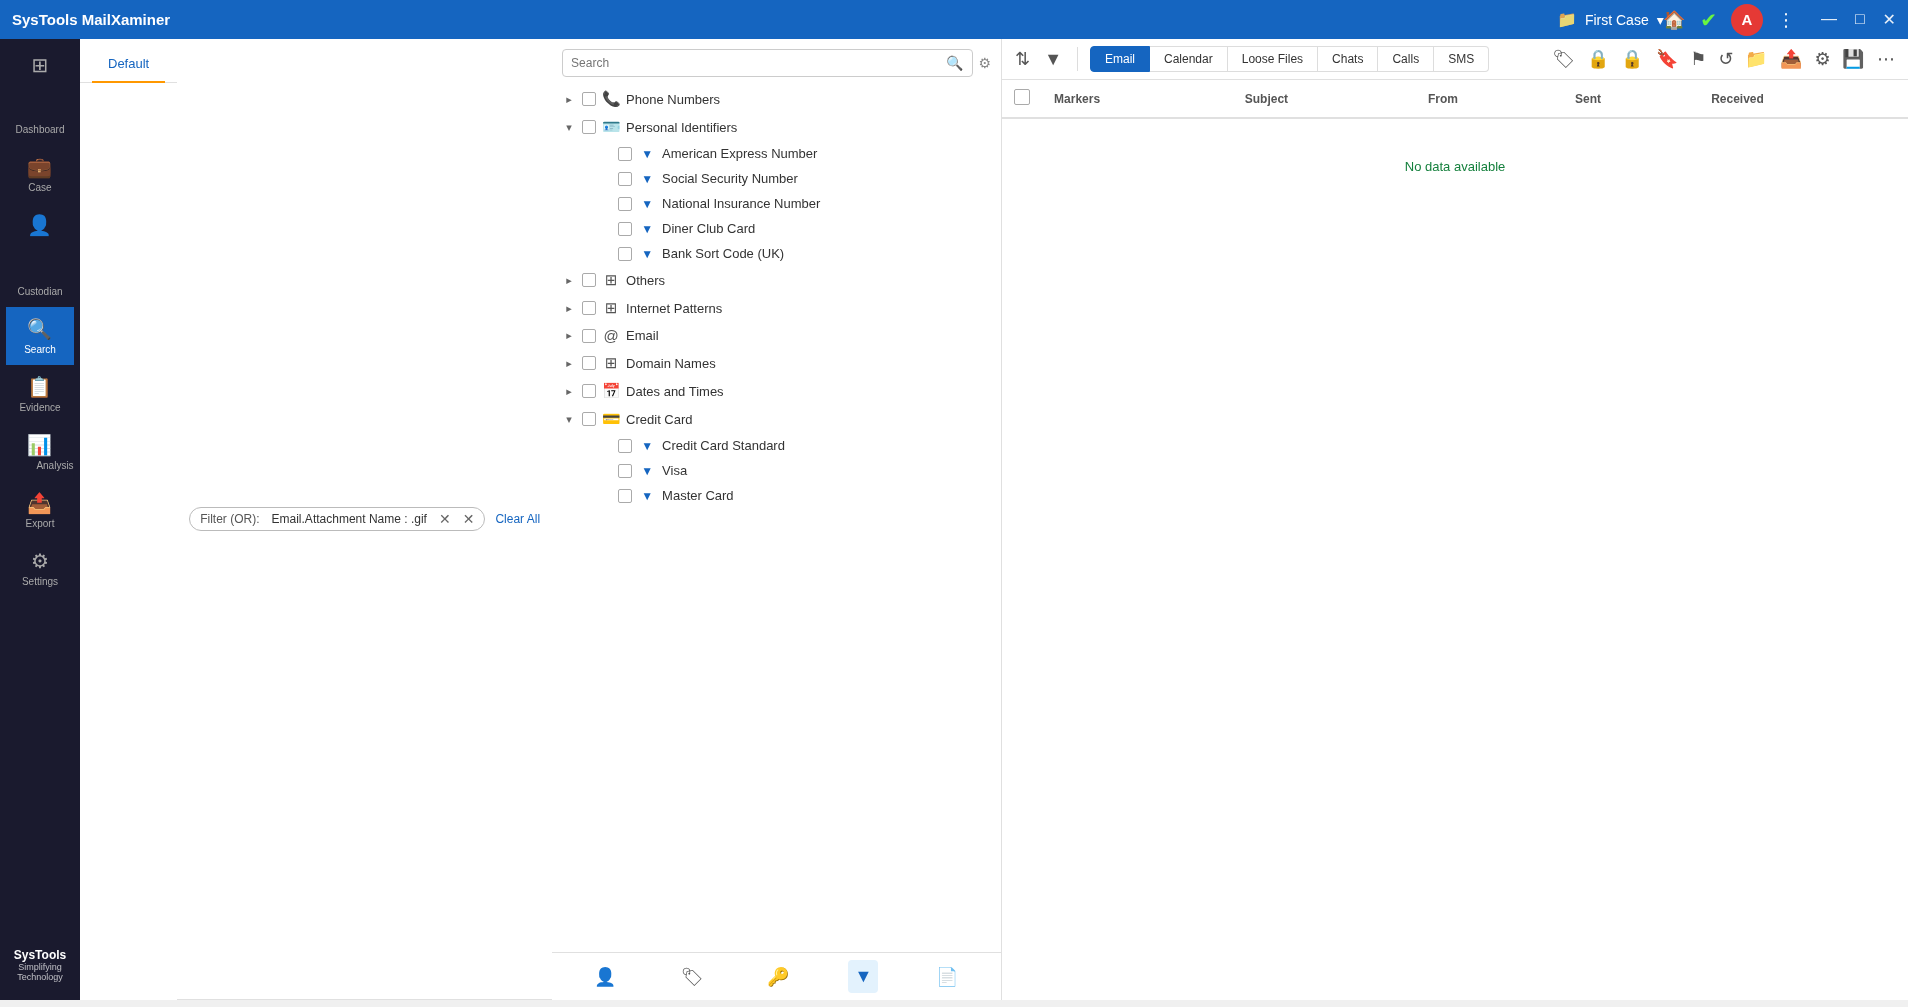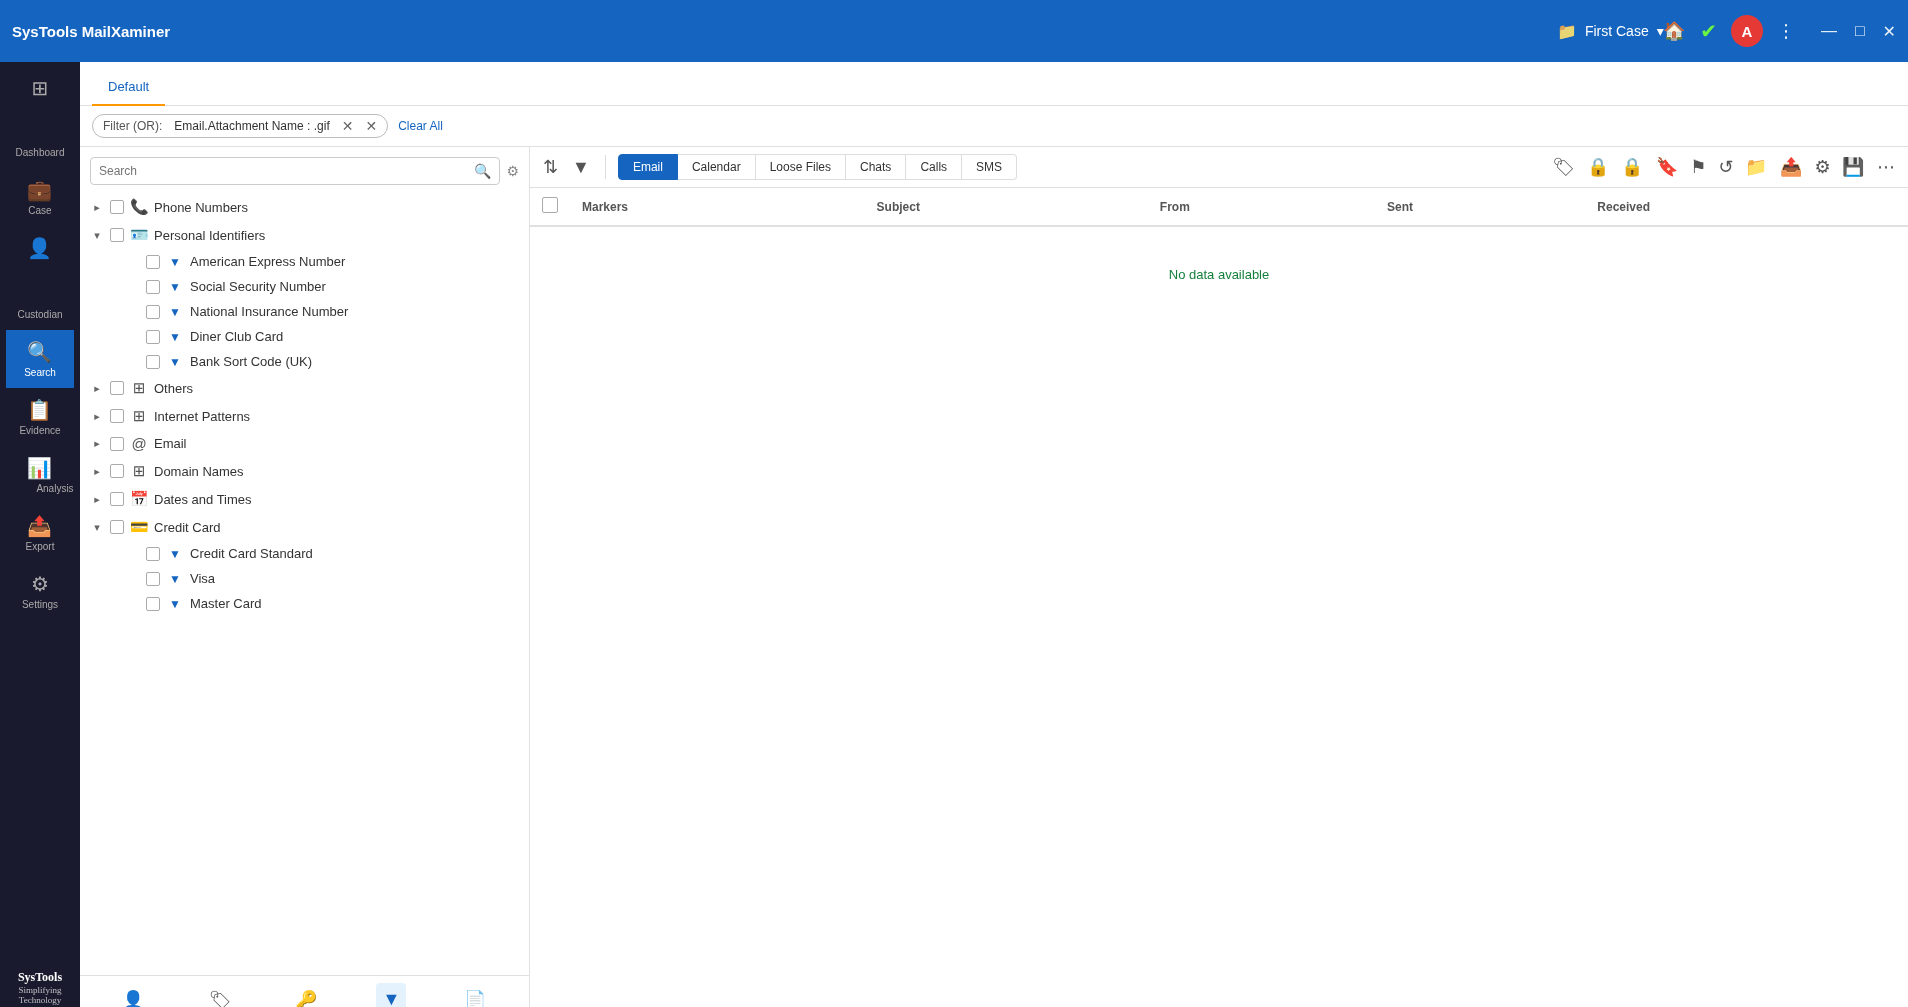--- a/index.html
+++ b/index.html
@@ -2,21 +2,21 @@
 <html><head>
   <meta charset="utf-8">
   <style>
     * { box-sizing: border-box; margin: 0; padding: 0; }
     body { font-family: 'Segoe UI', Arial, sans-serif; font-size: 13px; background: #f0f0f0; overflow: hidden; }
 
     
     .title-bar {
       background: #1565c0;
       color: white;
-      height: 62px;
+      height: 39px;
       display: flex;
       align-items: center;
       padding: 0 12px;
       user-select: none;
     }
     .title-bar-logo { font-size: 15px; font-weight: 600; flex: 1; }
     .title-bar-center { display: flex; align-items: center; gap: 8px; font-size: 14px; }
     .title-bar-center .case-icon { font-size: 16px; opacity: 0.9; }
     .title-bar-actions { display: flex; align-items: center; gap: 14px; margin-left: auto; }
     .title-bar-actions .home-icon, .title-bar-actions .status-icon { font-size: 18px; cursor: pointer; }
@@ -43,25 +43,25 @@
     .sidebar-item {
       display: flex; flex-direction: column; align-items: center;
       padding: 10px 0; width: 100%; cursor: pointer;
       color: #aaa; font-size: 11px; gap: 3px;
     }
     .sidebar-item.active { color: white; background: #1565c0; }
     .sidebar-item .si-icon { font-size: 20px; }
     .sidebar-bottom {
       margin-top: auto; padding: 10px 0; display: flex; flex-direction: column; align-items: center; gap: 6px; width: 100%;
     }
-    .sidebar-logo { color: white; font-size: 10px; text-align: center; padding: 8px; font-family: Liberation Serif, serif; }
+    .sidebar-logo { color: white; font-size: 10px; text-align: center; padding: 8px; }
     .sidebar-logo .logo-title { font-weight: 700; font-size: 12px; }
 
     
-    .main-content { flex: 1; display: flex; flex-direction: column; background: white; overflow: hidden; }
+    .main-content { flex: 1; display: flex; background: white; overflow: hidden; }
 
     
     .tab-bar {
       border-bottom: 1px solid #e0e0e0;
       padding: 0 12px;
       display: flex; align-items: flex-end; height: 44px;
     }
     .tab {
       padding: 10px 16px; cursor: pointer; color: #888; font-size: 13px;
       border-bottom: 2px solid transparent; margin-bottom: -1px;

